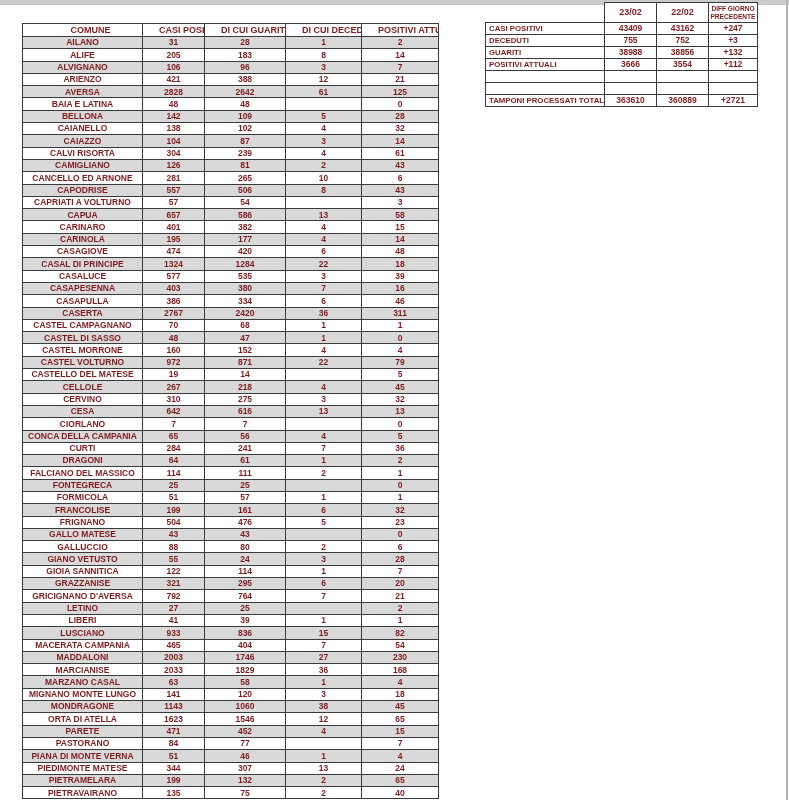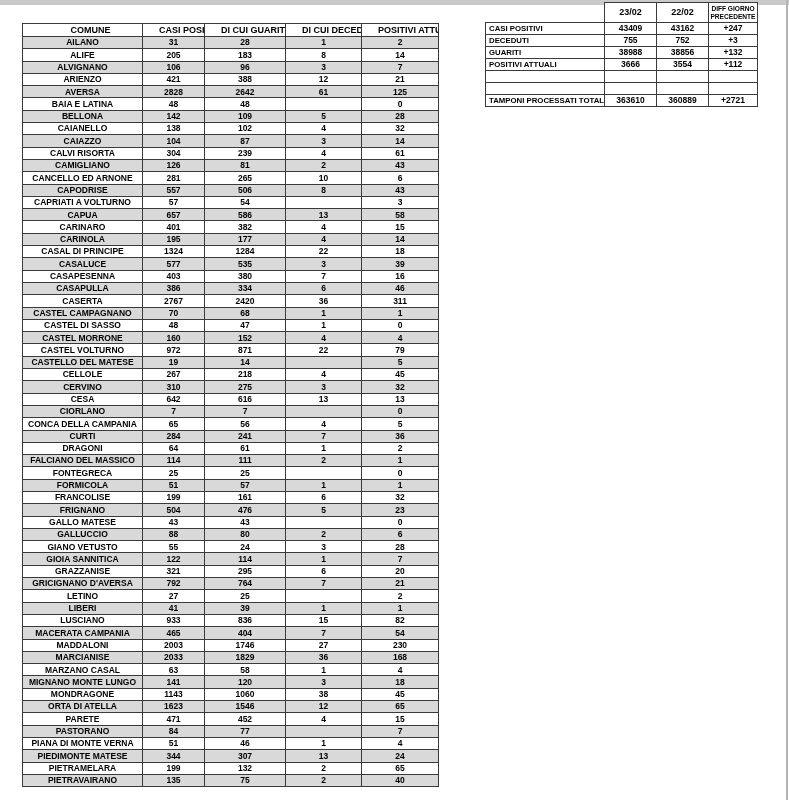--- a/index.html
+++ b/index.html
@@ -26,21 +26,21 @@
   .right-edge {
     position: absolute;
     left: 786px; top: 0;
     width: 2px; height: 800px;
     background: #b4b4b4;
   }
 
   table {
     border-collapse: collapse;
     table-layout: fixed;
-    color: #000000;
+    color: #7f1d1d;
   }
   td, th {
     border: 1px solid #3a3a3a;
     padding: 0;
     overflow: hidden;
     white-space: nowrap;
     font-weight: bold;
   }
 
   
@@ -240,20 +240,27 @@
           <td>15</td>
         </tr>
         <tr>
           <td>CARINOLA</td>
           <td>195</td>
           <td>177</td>
           <td>4</td>
           <td>14</td>
         </tr>
         <tr>
+          <td>CASAGIOVE</td>
+          <td>474</td>
+          <td>420</td>
+          <td>6</td>
+          <td>48</td>
+        </tr>
+        <tr>
           <td>CASAL DI PRINCIPE</td>
           <td>1324</td>
           <td>1284</td>
           <td>22</td>
           <td>18</td>
         </tr>
         <tr>
           <td>CASALUCE</td>
           <td>577</td>
           <td>535</td>

